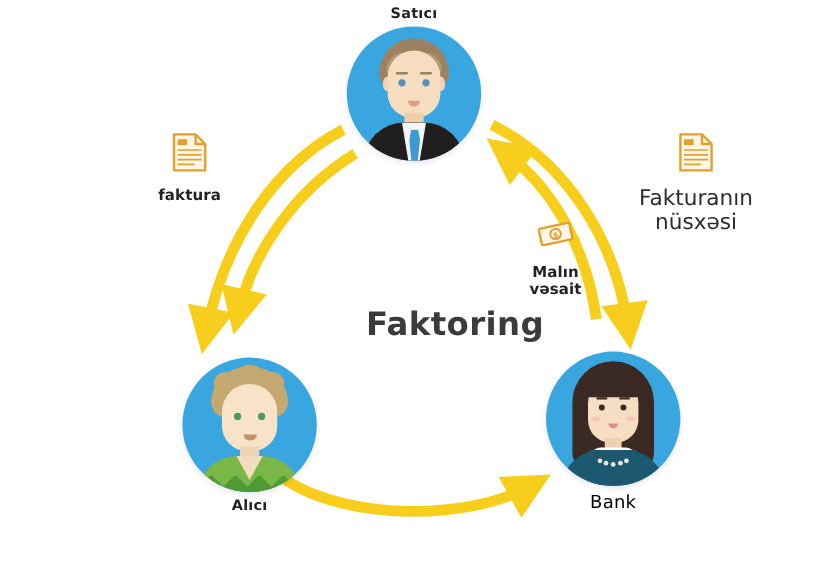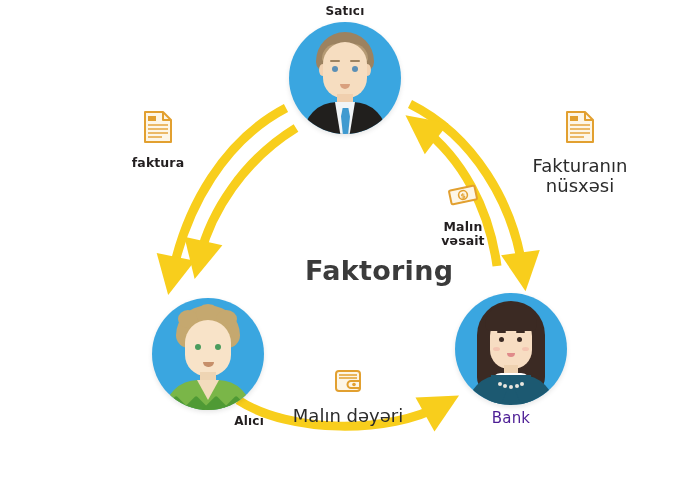--- a/index.html
+++ b/index.html
@@ -35,22 +35,22 @@
     background: #3aa6e0;
     overflow: hidden;
     box-shadow: 0 2px 5px rgba(0,0,0,0.10);
   }
   .actor-label {
     margin-top: 4px;
     font-size: 13px;
     letter-spacing: .2px;
     color: #231f20;
   }
-  .actor-label.bold { font-weight: bold; font-size: 12px; text-align: right; }
-  .actor-label.light { font-weight: normal; font-size: 15px; color: #4c1d95; }
+  .actor-label.bold { font-weight: bold; font-size: 12px; }
+  .actor-label.light { font-weight: normal; font-size: 15px; color: #000000; }
 
   .top-label {
     position: absolute;
     width: 112px;
     text-align: center;
     font-size: 12px;
     font-weight: bold;
     color: #231f20;
     letter-spacing: .2px;
   }
@@ -334,24 +334,14 @@
       <g transform="rotate(-12 17 13)">
         <rect x="4" y="6" width="26" height="14" rx="1.5" fill="#FDF6E7" stroke="#E2A030" stroke-width="2"></rect>
         <circle cx="17" cy="13" r="4.4" fill="none" stroke="#E2A030" stroke-width="1.6"></circle>
         <text x="17" y="16.4" font-family="DejaVu Sans, sans-serif" font-size="7" font-weight="bold" fill="#E2A030" text-anchor="middle">$</text>
       </g>
     </svg>
     <div class="cap">Malın
 vəsait</div>
   </div>
 
-  <div class="flow light" style="left:283px; top:368px; width:130px;">
-    <svg class="ico" width="30" height="26" viewBox="0 0 30 26">
-      <rect x="3" y="3" width="24" height="20" rx="3" fill="#FDF6E7" stroke="#E2A030" stroke-width="2"></rect>
-      <line x1="6" y1="7" x2="24" y2="7" stroke="#E2A030" stroke-width="1.5"></line>
-      <line x1="6" y1="10" x2="24" y2="10" stroke="#E2A030" stroke-width="1.5"></line>
-      <path d="M18 13 H27 V20 H18 A3.5 3.5 0 0 1 18 13 Z" fill="#FDF6E7" stroke="#E2A030" stroke-width="2" stroke-linejoin="round"></path>
-      <circle cx="21" cy="16.5" r="1.8" fill="#E2A030"></circle>
-    </svg>
-    <div class="cap">Malın dəyəri</div>
-  </div>
 
 </div>
 
 </body></html>

